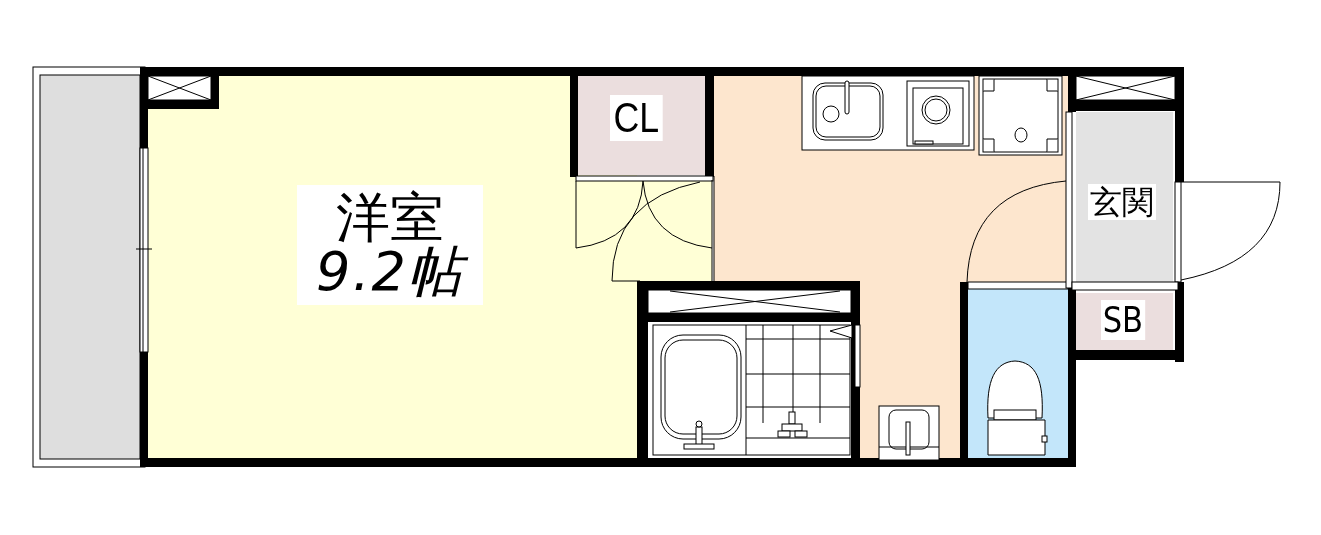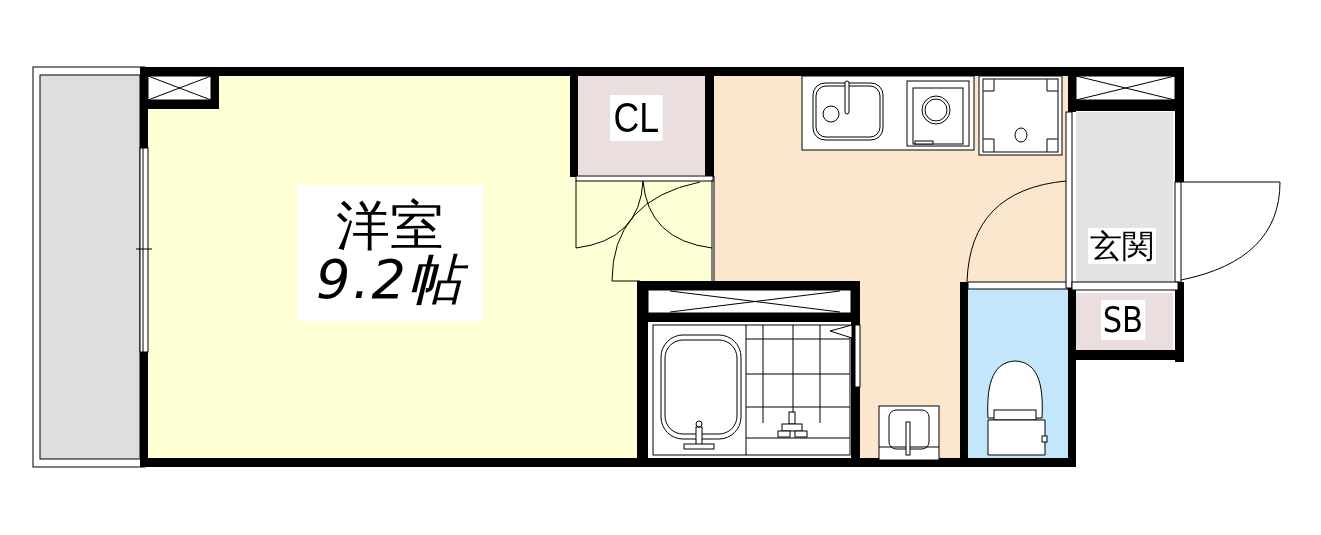--- a/index.html
+++ b/index.html
@@ -1,22 +1,22 @@
 <!DOCTYPE html>
 <html><head>
 <meta charset="utf-8">
 <style>
   html,body{margin:0;padding:0;background:#fff;}
   body{width:1321px;height:535px;position:relative;overflow:hidden;font-family:"DejaVu Sans","Liberation Sans",sans-serif;}
   #plan{position:absolute;left:0;top:0;}
   .lbl{position:absolute;background:#fff;color:#000;line-height:1;white-space:nowrap;}
-  .lbl-main{left:297px;top:185px;width:186px;text-align:center;font-size:54px;padding:14px 0;}
+  .lbl-main{left:297px;top:185px;width:186px;text-align:center;font-size:54px;padding:6px 0;}
   .lbl-main .l2{display:block;letter-spacing:2px;font-style:italic;}
   .lbl-cl{left:610px;top:95px;font-size:42px;padding:2px 4px;font-family:"Liberation Sans Narrow","Liberation Sans",sans-serif;transform:scaleX(0.85);transform-origin:left;}
-  .lbl-genkan{left:1088px;top:184px;font-size:32px;padding:2px 2px;margin-top:44px;}
+  .lbl-genkan{left:1088px;top:184px;font-size:32px;padding:2px 2px;}
   .lbl-sb{left:1101px;top:300px;font-size:36px;padding:2px 2px;transform:scaleX(0.85);transform-origin:left;}
 </style>
 </head>
 <body>
 
 <svg id="plan" width="1321" height="535" viewBox="0 0 1321 535" xmlns="http://www.w3.org/2000/svg">
 
   <g>
     <rect x="33" y="67" width="112" height="400" fill="#fff" stroke="#000" stroke-width="1"></rect>
     <rect x="40" y="75" width="100" height="384" fill="#DEDEDE" stroke="#000" stroke-width="1"></rect>

